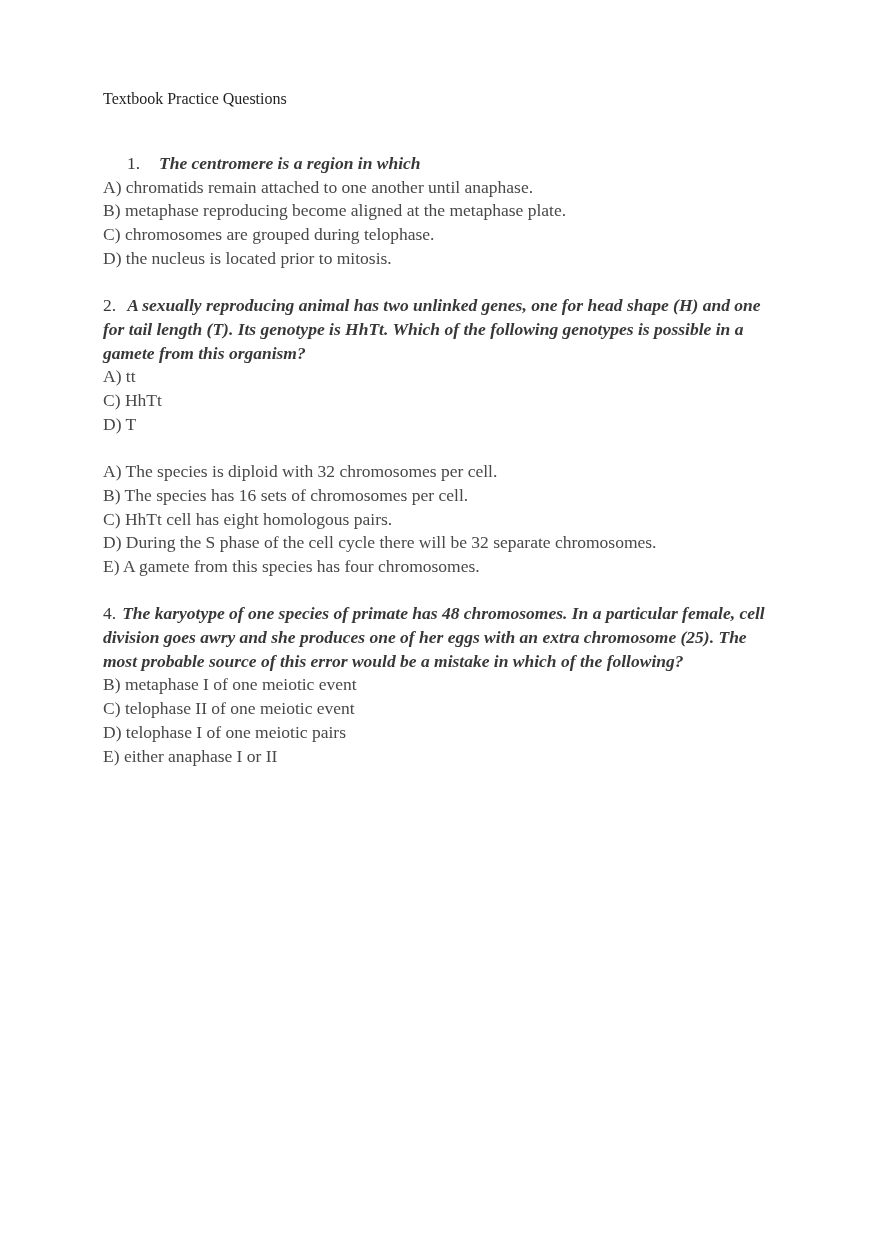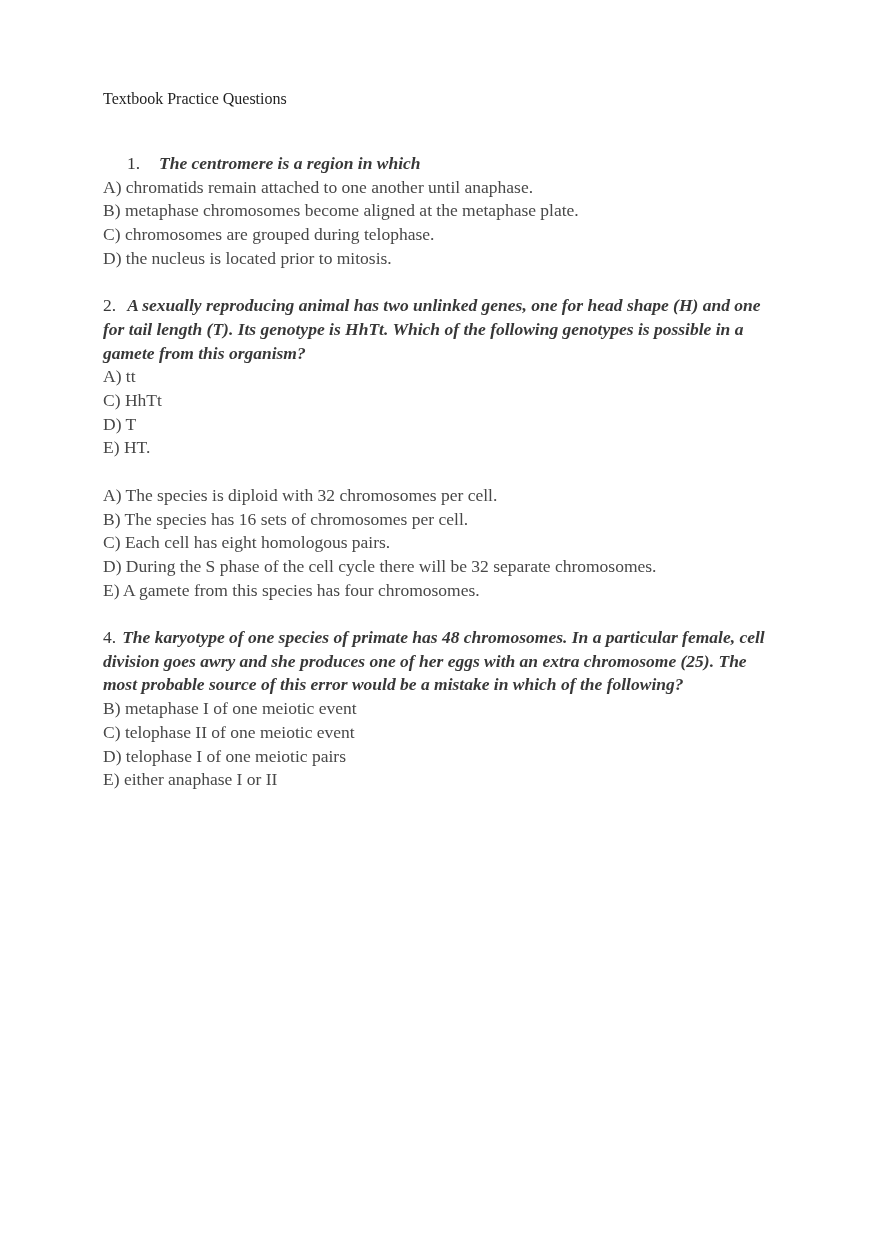--- a/index.html
+++ b/index.html
@@ -66,39 +66,38 @@
 <div class="page">
   <div class="content">
 
     <div class="doc-title">Textbook Practice Questions</div>
 
     <div class="question">
       <div class="q-header indented">
         <span class="q-num">1.</span><span class="q-prompt">The centromere is a region in which</span>
       </div>
       <div class="q-option">A) chromatids remain attached to one another until anaphase.</div>
-      <div class="q-option">B) metaphase chromosomes become aligned at the metaphase plate.</div>
+      <div class="q-option">B) metaphase reproducing become aligned at the metaphase plate.</div>
       <div class="q-option">C) chromosomes are grouped during telophase.</div>
       <div class="q-option">D) the nucleus is located prior to mitosis.</div>
     </div>
 
     <div class="question">
       <div class="q-header inline wide-gap">
         <span class="q-num">2.</span><span class="q-prompt">A sexually reproducing animal has two unlinked genes, one for head shape (H) and one for tail length (T). Its genotype is HhTt. Which of the following genotypes is possible in a gamete from this organism?</span>
       </div>
       <div class="q-option">A) tt</div>
       <div class="q-option">C) HhTt</div>
       <div class="q-option">D) T</div>
-      <div class="q-option">E) HT.</div>
     </div>
 
     <div class="question">
       <div class="q-option">A) The species is diploid with 32 chromosomes per cell.</div>
       <div class="q-option">B) The species has 16 sets of chromosomes per cell.</div>
-      <div class="q-option">C) Each cell has eight homologous pairs.</div>
+      <div class="q-option">C) HhTt cell has eight homologous pairs.</div>
       <div class="q-option">D) During the S phase of the cell cycle there will be 32 separate chromosomes.</div>
       <div class="q-option">E) A gamete from this species has four chromosomes.</div>
     </div>
 
     <div class="question">
       <div class="q-header inline">
         <span class="q-num">4.</span><span class="q-prompt">The karyotype of one species of primate has 48 chromosomes. In a particular female, cell division goes awry and she produces one of her eggs with an extra chromosome (25). The most probable source of this error would be a mistake in which of the following?</span>
       </div>
       <div class="q-option">B) metaphase I of one meiotic event</div>
       <div class="q-option">C) telophase II of one meiotic event</div>

